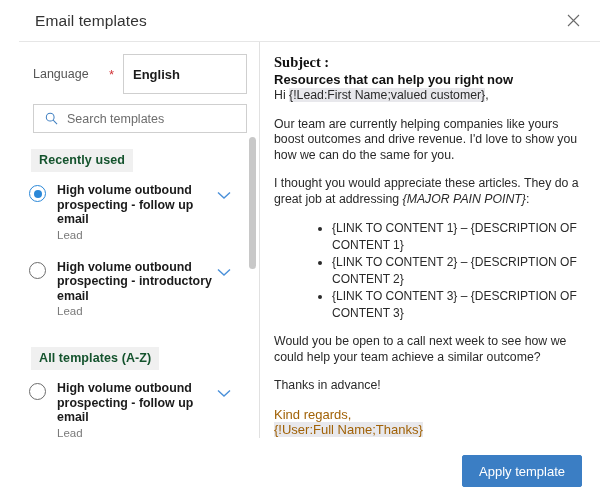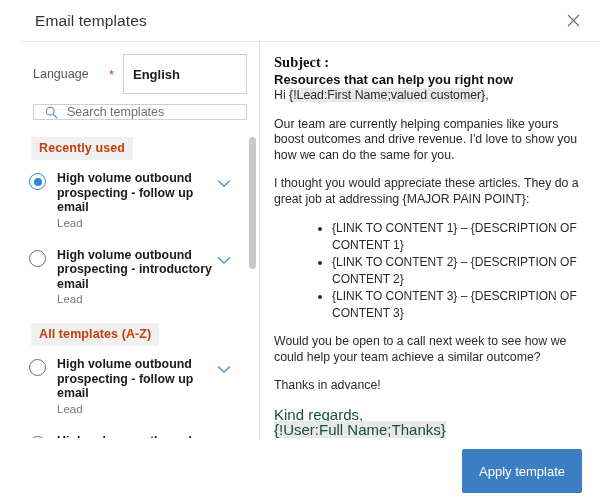--- a/index.html
+++ b/index.html
@@ -99,21 +99,21 @@
     align-items: center;
     padding: 0 9px;
     box-sizing: border-box;
     font-size: 13px;
     font-weight: bold;
     color: #1b1b1b;
     cursor: pointer;
   }
   .search-wrap {
     margin: 10px 12px 0 14px;
-    height: 16px;
+    height: 29px;
     border: 1px solid #cfcfcf;
     display: flex;
     align-items: center;
     padding: 0 8px;
     box-sizing: border-box;
     background: #fff;
   }
   .search-ico {
     flex: 0 0 18px;
     display: flex;
@@ -136,26 +136,26 @@
   .list-scroll {
     position: absolute;
     top: 87px;
     left: 0;
     right: 0;
     bottom: 0;
     overflow: hidden;
   }
   .group-head {
     display: inline-block;
-    margin: 8px 0 2px 12px;
+    margin: 20px 0 2px 12px;
     padding: 4px 8px 5px 8px;
     background: #f0f0f0;
     font-size: 12.5px;
     font-weight: bold;
-    color: #c2410c;
+    color: #14532d;
     letter-spacing: .1px;
   }
   .tpl-item {
     display: flex;
     align-items: flex-start;
     padding: 9px 26px 9px 10px;
     box-sizing: border-box;
     cursor: pointer;
     position: relative;
   }
@@ -259,40 +259,40 @@
   .body-ul {
     margin: 0 0 12px 0;
     padding-left: 58px;
     list-style: disc;
   }
   .body-ul li {
     font-size: 12px;
     color: #2a2a2a;
     line-height: 17px;
   }
-  .ital { }
+  .ital { font-style: italic; }
   .sig-line {
-    font-size: 15px;
-    color: #14532d;
+    font-size: 13px;
+    color: #a16207;
     line-height: 15.5px;
   }
 
   
   .dlg-footer {
     flex: 0 0 66px;
     height: 66px;
     display: flex;
     align-items: center;
     justify-content: flex-end;
     padding: 0 18px 0 0;
     box-sizing: border-box;
     background: #fff;
   }
   .btn {
-    height: 44px;
+    height: 32px;
     min-width: 88px;
     font-size: 13px;
     font-family: "Liberation Sans", sans-serif;
     box-sizing: border-box;
     cursor: pointer;
     padding: 0 16px;
     border-radius: 2px;
   }
   .btn-primary {
     background: #3b7ec4;

